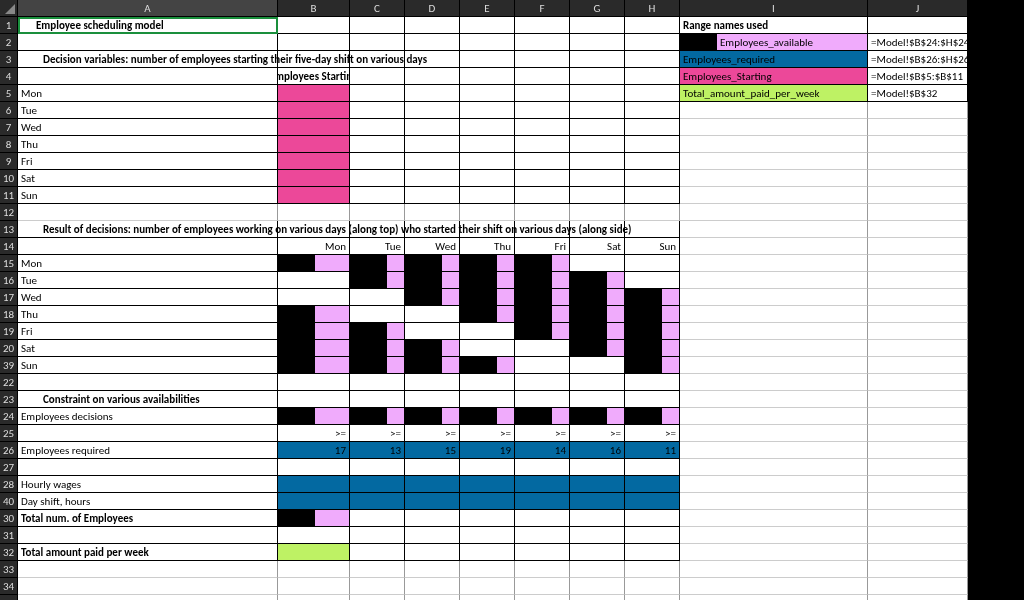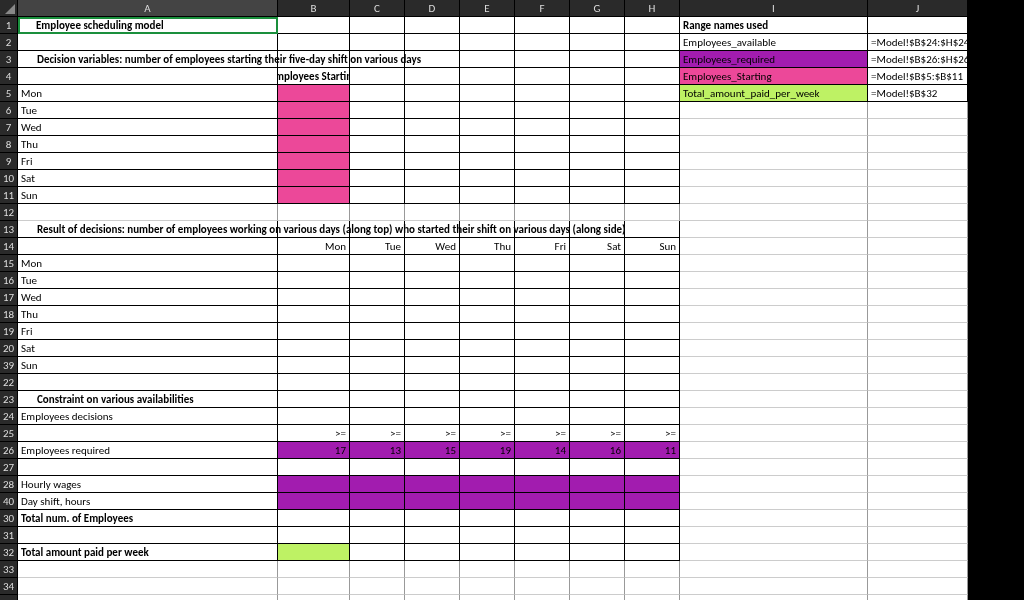--- a/index.html
+++ b/index.html
@@ -46,39 +46,39 @@
     border-bottom: 1px solid #000;
     white-space: nowrap;
     overflow: hidden;
   }
   .cell.thin { border-right:1px solid #999; border-bottom:1px solid #ccc; }
   .cell.b { font-weight: bold; }
   .cell.r { justify-content: flex-end; }
   .cell.c { justify-content: center; }
   .cell.sel { outline: 2px solid #1a8f3c; outline-offset: -2px; padding-left: 18px; }
   .red { background: #ec4899; }
-  .yellow { background: #ffffff; }
-  .ltblue { background: #a21caf; }
+  .yellow { background: #f0abfc; margin-left: 37px; }
+  .ltblue { background: #0369a1; }
   .gray { background: #bef264; }
   .corner {
     background: #2a2a2a;
     border-right: 1px solid #000;
     border-bottom: 1px solid #000;
     position:relative;
   }
   .corner::after{
     content:"";
     position:absolute;
     right:2px; bottom:2px;
     border-style:solid;
     border-width:0 0 10px 10px;
     border-color:transparent transparent #888 transparent;
   }
   .spill { overflow: visible; position: relative; }
-  .spill > span { position: absolute; white-space: nowrap; left: 3px; padding-left: 16px; }
+  .spill > span { position: absolute; white-space: nowrap; left: 9px; padding-left: 16px; }
 </style>
 </head>
 <body>
 
 <div class="sheet" id="sheet">
     <div class="corner"></div>
     <div class="hdr sel">A</div>
     <div class="hdr">B</div>
     <div class="hdr">C</div>
     <div class="hdr">D</div>

